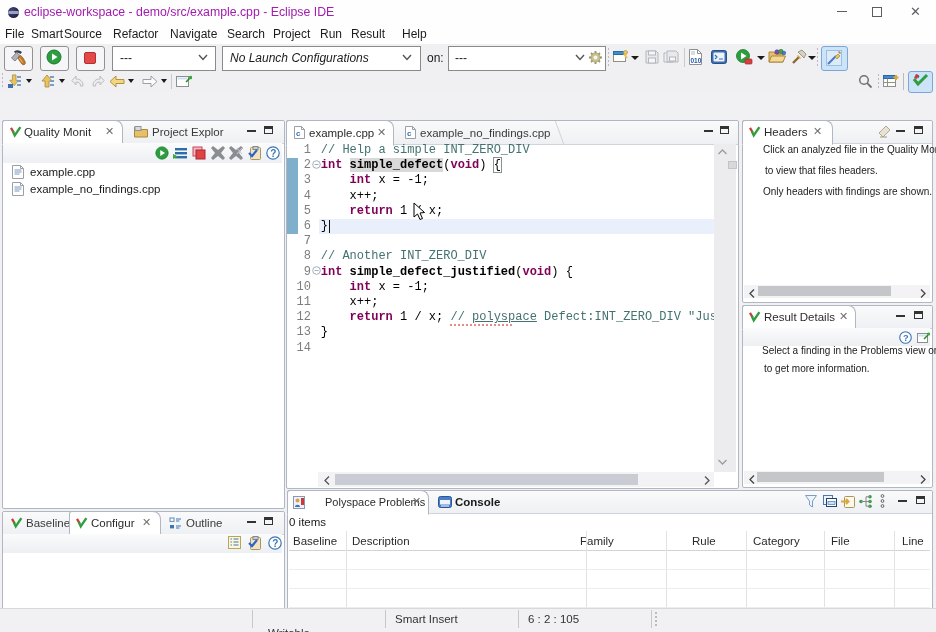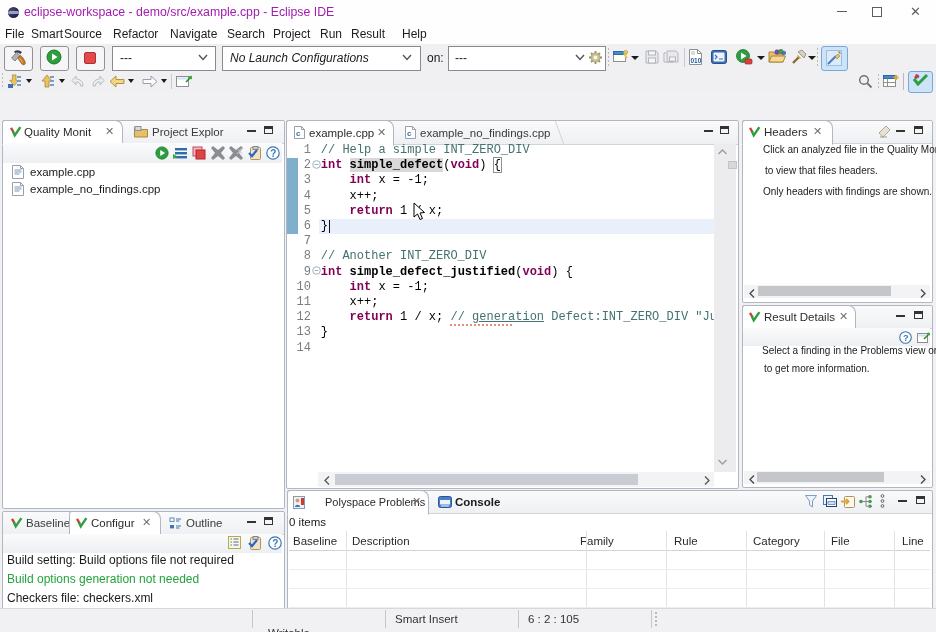--- a/index.html
+++ b/index.html
@@ -338,25 +338,20 @@
   </svg>
   <svg class="abs" style="left:245px;top:24px;" width="14" height="14" viewBox="0 0 14 14">
     <rect x="2.5" y="1.5" width="10" height="12" rx="1" fill="#f2e3c4" stroke="#a8965c"></rect>
     <rect x="5" y="0.5" width="5" height="3" fill="#c9cdd2" stroke="#888"></rect>
     <path d="M1 7 l3 3 L9 4" stroke="#2a66c9" stroke-width="2.2" fill="none"></path>
   </svg>
   <svg class="abs" style="left:265px;top:24px;" width="14" height="14" viewBox="0 0 14 14">
     <circle cx="7" cy="7" r="6.2" fill="#fff" stroke="#3a77b5" stroke-width="1.2"></circle>
     <text x="4.2" y="10.5" font-size="10" font-weight="bold" fill="#3a77b5" font-family="Liberation Sans">?</text>
   </svg>
-  <div class="abs" style="left:4px;top:39px;font-size:12px;color:#1a1a1a;line-height:19px;">
-    Build setting: Build options file not required<br>
-    <span style="color:#23a33c;">Build options generation not needed</span><br>
-    Checkers file: checkers.xml
-  </div>
 </div>
 
 <div class="panel" style="left:286px;top:92px;width:451px;height:367px;" id="ed">
   <div class="tabrow" style="height:23px;"></div>
   <div class="tab-active" style="left:-1px;width:106px;height:24px;"></div>
   <svg class="abs" style="left:7px;top:5px;" width="11" height="13" viewBox="0 0 11 13">
     <path d="M0.5 0.5 h7 l3 3 v9 h-10 Z" fill="#fff" stroke="#99a0aa"></path>
     <path d="M7.5 0.5 v3 h3" fill="none" stroke="#99a0aa"></path>
     <text x="2" y="10" font-size="8" font-weight="bold" fill="#3a6fb5" font-family="Liberation Sans">c</text>
   </svg>
@@ -409,21 +404,21 @@
 <span class="kw">int</span> <span style="background:#d9d9d9;font-weight:bold;">simple_defect</span>(<span class="kw">void</span>) <span style="outline:1px solid #8a9299;">{</span>
     <span class="kw">int</span> x = -1;
     x++;
     <span class="kw">return</span> 1 / x;
 }
 
 <span class="cm">// Another INT_ZERO_DIV</span>
 <span class="kw">int</span> <span style="font-weight:bold;">simple_defect_justified</span>(<span class="kw">void</span>) {
     <span class="kw">int</span> x = -1;
     x++;
-    <span class="kw">return</span> 1 / x; <span class="cm">// <span style="text-decoration:underline;">generation</span> Defect:INT_ZERO_DIV "Jus</span>
+    <span class="kw">return</span> 1 / x; <span class="cm">// <span style="text-decoration:underline;">polyspace</span> Defect:INT_ZERO_DIV "Jus</span>
 }
 </div>
 
   <div class="abs" style="left:163px;top:203px;width:64px;height:2px;background:repeating-linear-gradient(90deg,#e09080 0 2px,transparent 2px 4px);"></div>
 
   <div class="abs" style="left:427px;top:23px;width:22px;height:328px;background:#ececef;"></div>
   <div class="abs" style="left:441px;top:40px;width:7px;height:6px;background:#d8d8dc;border:0.5px solid #c2c2c8;"></div>
   <svg class="abs" style="left:431px;top:28px;" width="9" height="6" viewBox="0 0 9 6">
       <path d="M0.5 5 L4.5 1 L8.5 5" fill="none" stroke="#9a9aa2" stroke-width="1.3"></path>
     </svg>
@@ -567,21 +562,21 @@
       <div style="border:1px solid #333;border-top:3px solid #333;height:4px;"></div>
     </div>
 
   <div class="abs" style="left:1px;top:25px;font-size:11.5px;color:#1a1a1a;">0 items</div>
 
   <div class="abs" style="left:1px;top:40px;width:641px;height:19px;border-bottom:1px solid #d4d4d8;"></div>
   <div class="abs" style="left:0;top:44px;font-size:11.5px;color:#2a2a2a;">
     <span class="abs" style="left:5px;">Baseline</span>
     <span class="abs" style="left:64px;">Description</span>
     <span class="abs" style="left:292px;">Family</span>
-    <span class="abs" style="left:386px;">Rule</span>
+    <span class="abs" style="left:404px;">Rule</span>
     <span class="abs" style="left:465px;">Category</span>
     <span class="abs" style="left:543px;">File</span>
     <span class="abs" style="left:614px;">Line</span>
   </div>
   <div class="abs" style="left:58px;top:40px;width:1px;height:76px;background:#e2e2e6;"></div>
   <div class="abs" style="left:298px;top:40px;width:1px;height:76px;background:#e2e2e6;"></div>
   <div class="abs" style="left:378px;top:40px;width:1px;height:76px;background:#e2e2e6;"></div>
   <div class="abs" style="left:458px;top:40px;width:1px;height:76px;background:#e2e2e6;"></div>
   <div class="abs" style="left:536px;top:40px;width:1px;height:76px;background:#e2e2e6;"></div>
   <div class="abs" style="left:606px;top:40px;width:1px;height:76px;background:#e2e2e6;"></div>

